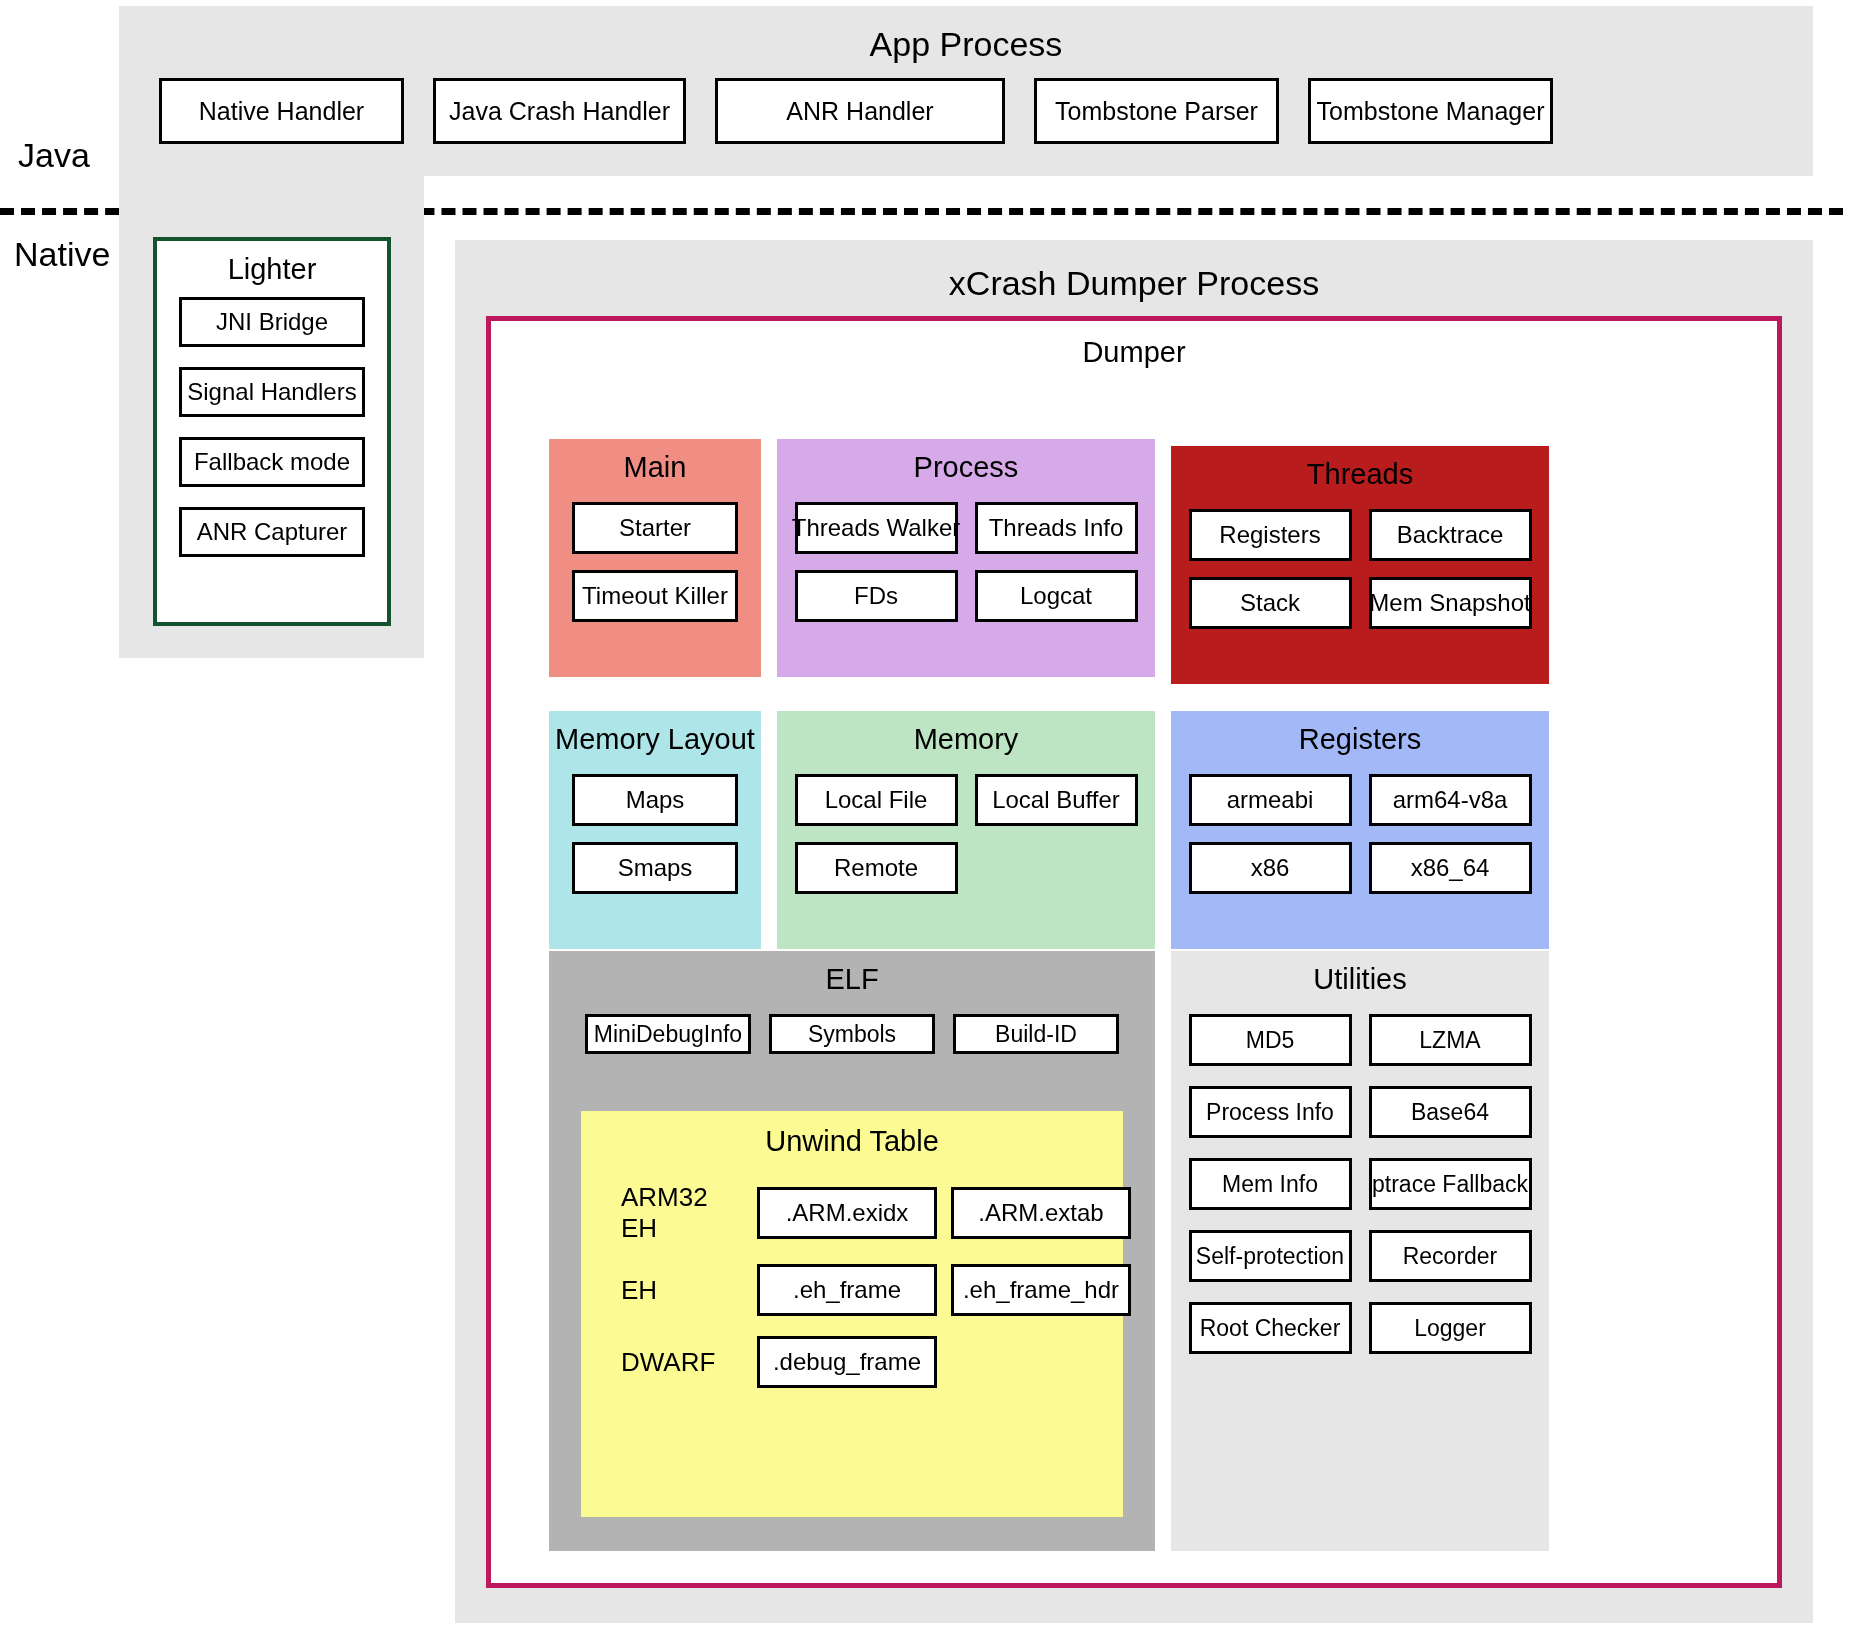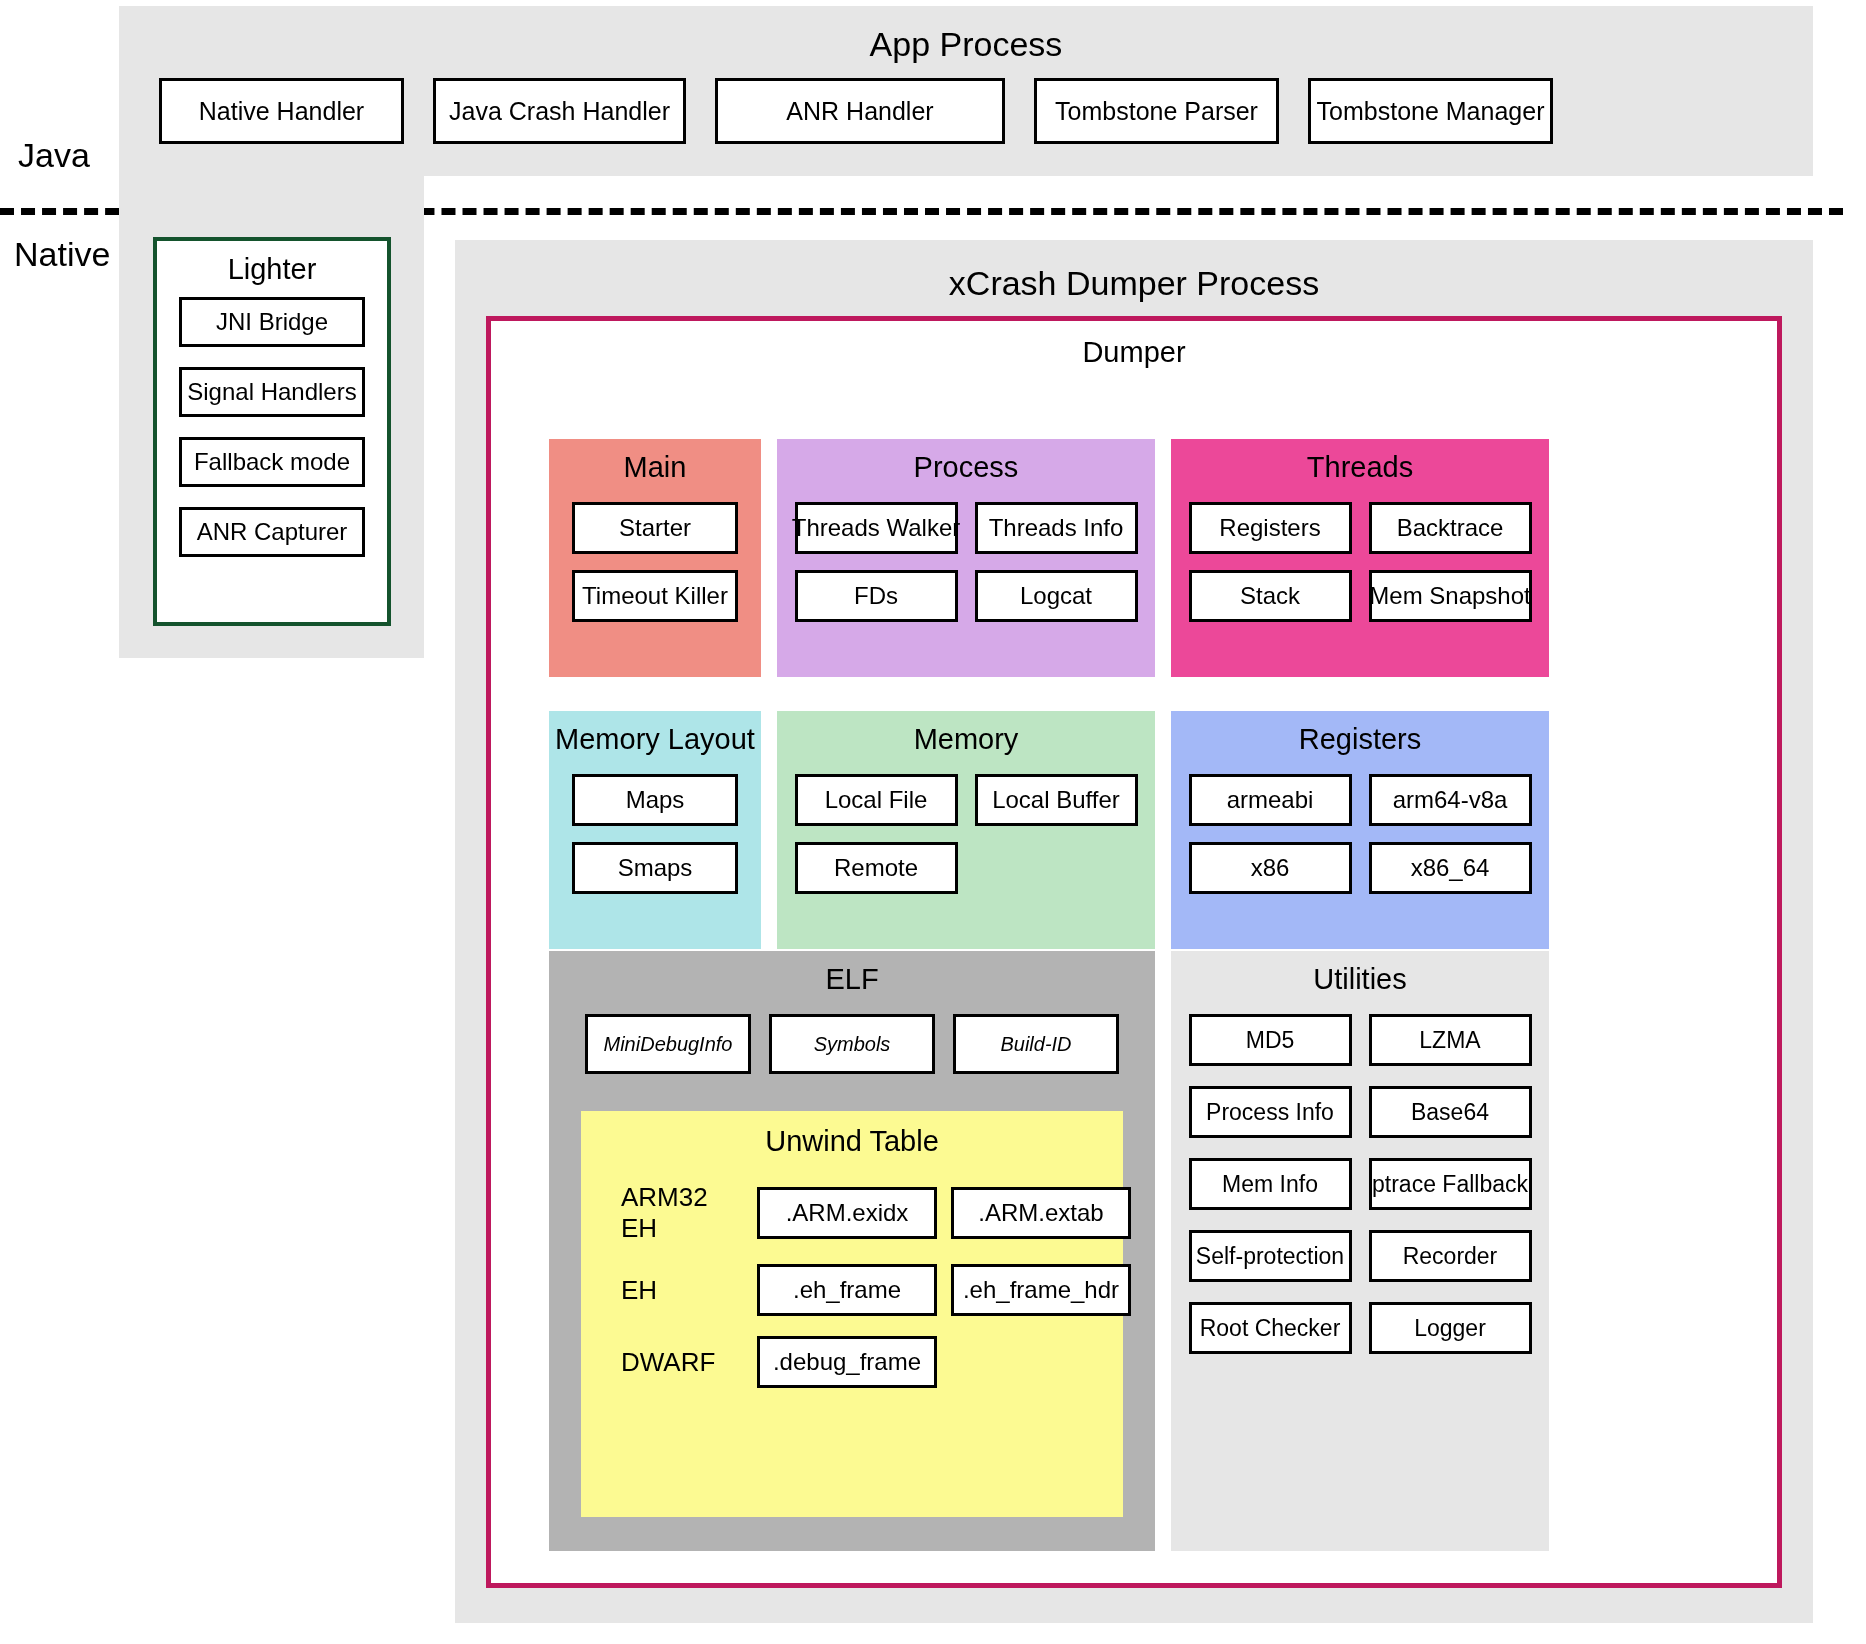--- a/index.html
+++ b/index.html
@@ -133,21 +133,21 @@
     display: grid;
     gap: 16px 17px;
     padding: 0 17px 17px 17px;
     justify-content: center;
   }
   .panel .grid .node { height: 52px; font-size: 24px; }
 
   
   #panel-main      { left: 58px;  top: 118px; width: 212px; height: 238px; background: #f08e84; }
   #panel-process   { left: 286px; top: 118px; width: 378px; height: 238px; background: #d6a9e8; }
-  #panel-threads   { left: 680px; top: 118px; width: 378px; height: 238px; background: #ec4899; }
+  #panel-threads   { left: 680px; top: 125px; width: 378px; height: 238px; background: #b91c1c; }
   
   #panel-memlayout { left: 58px;  top: 390px; width: 212px; height: 238px; background: #aee5e8; }
   #panel-memory    { left: 286px; top: 390px; width: 378px; height: 238px; background: #bde5c3; }
   #panel-registers { left: 680px; top: 390px; width: 378px; height: 238px; background: #a3b8f7; }
   
   #panel-elf       { left: 58px;  top: 630px; width: 606px; height: 600px; background: #b3b3b3; }
   #panel-utils     { left: 680px; top: 630px; width: 378px; height: 600px; background: #e6e6e6; }
 
   #panel-main .grid    { grid-template-columns: 166px; }
   #panel-memlayout .grid { grid-template-columns: 166px; }
@@ -156,21 +156,21 @@
   #panel-registers .grid .node { font-size: 24px; }
 
   
   #elf-top {
     display: grid;
     grid-template-columns: 166px 166px 166px;
     gap: 18px;
     justify-content: center;
     padding: 0 12px;
   }
-  #elf-top .node { height: 60px; font-size: 20px; font-style: italic; }
+  #elf-top .node { height: 40px; font-size: 23px; }
 
   #unwind {
     position: absolute;
     left: 32px; top: 160px; width: 542px; height: 406px;
     background: #fcfa92;
     box-sizing: border-box;
     padding-top: 14px;
   }
   #unwind .panel-title { text-align: center; font-size: 29px; margin-bottom: 24px; }
   .unwind-row {

